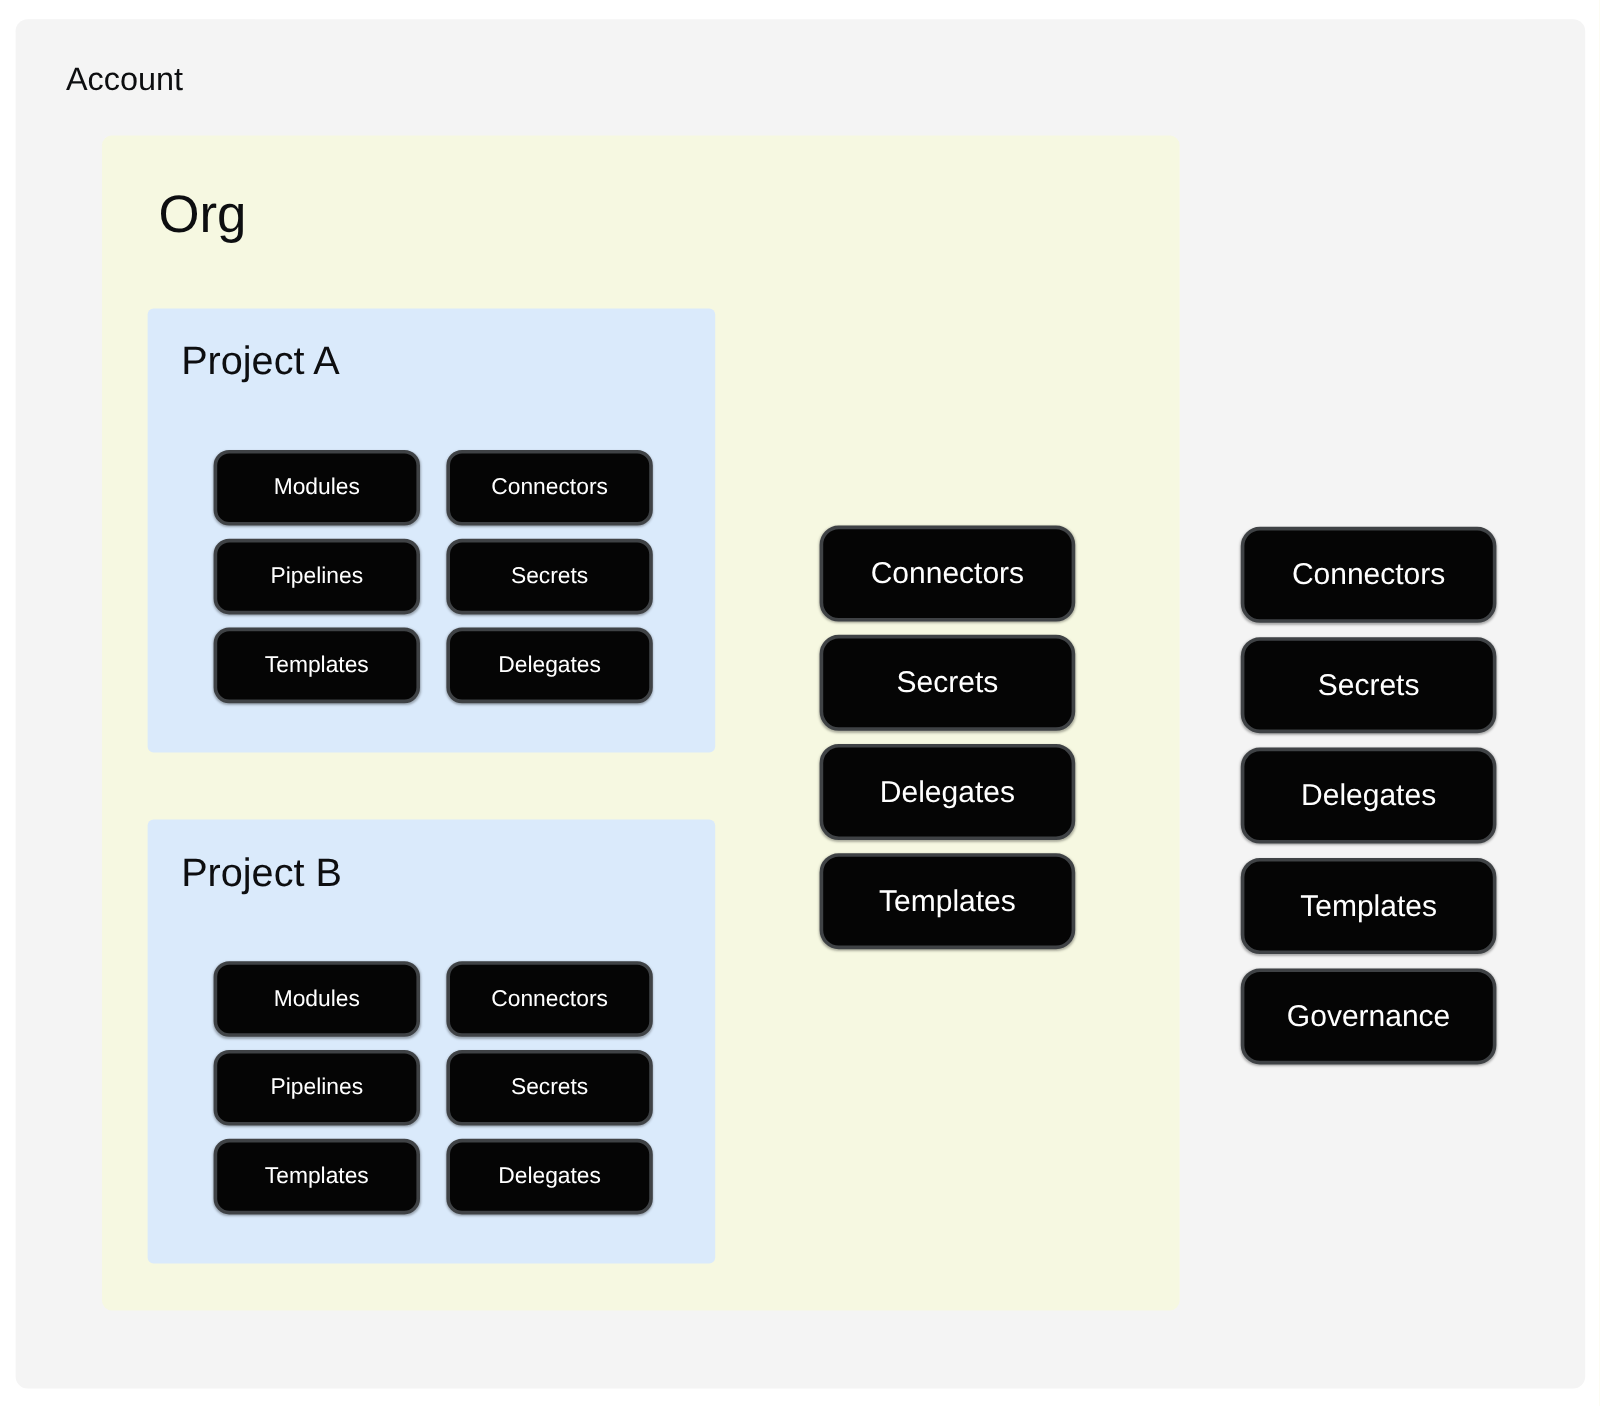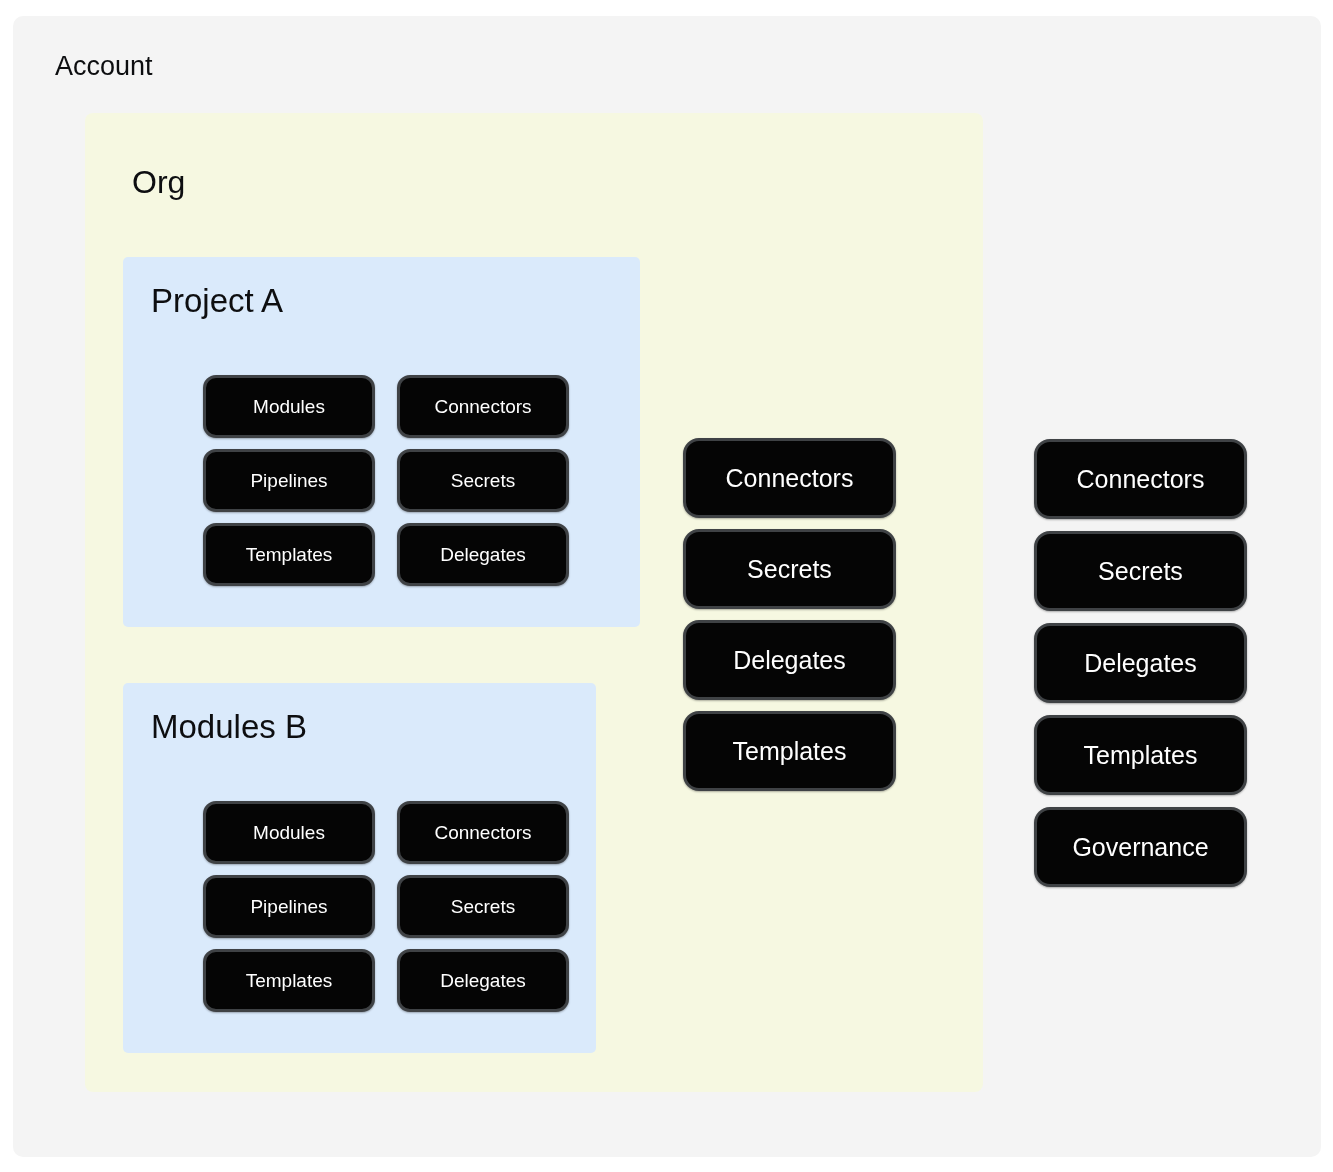--- a/index.html
+++ b/index.html
@@ -24,29 +24,29 @@
     border-radius: 10px;
   }
   .account-title { left: 42px; top: 36px; font-size: 27px; }
   .org {
     position: absolute;
     left: 72px; top: 97px;
     width: 898px; height: 979px;
     background: var(--org_bg, #f6f8e1);
     border-radius: 8px;
   }
-  .org-title { left: 47px; top: 52px; font-size: 32px; }
+  .org-title { left: 47px; top: 42px; font-size: 44px; }
   .project {
     position: absolute;
     left: 38px;
     width: 473px; height: 370px;
     background: var(--project_bg, #daeafb);
     border-radius: 5px;
   }
-  .project-a { top: 144px; padding-left: 44px; }
+  .project-a { top: 144px; }
   .project-b { top: 570px; }
   .project-title { left: 28px; top: 26px; font-size: 33px; }
   .project-grid {
     position: absolute;
     left: 55px; top: 118px;
     display: grid;
     grid-template-columns: 172px 172px;
     gap: 11px 22px;
   }
   .node {
@@ -57,21 +57,20 @@
     display: flex;
     align-items: center;
     justify-content: center;
     white-space: nowrap;
     box-shadow: 0 1px 2px rgba(0,0,0,0.30);
   }
   .node.small {
     width: 172px; height: 63px;
     border-radius: 13px;
     font-size: 19px;
-    margin-left: 25px;
   }
   .node.large {
     width: 213px; height: 80px;
     border-radius: 16px;
     font-size: 25px;
   }
   .org-column {
     position: absolute;
     left: 598px; top: 325px;
     display: flex;
@@ -101,21 +100,21 @@
         <div class="node small">Modules</div>
         <div class="node small">Connectors</div>
         <div class="node small">Pipelines</div>
         <div class="node small">Secrets</div>
         <div class="node small">Templates</div>
         <div class="node small">Delegates</div>
       </div>
     </div>
 
     <div class="project project-b">
-      <div class="title project-title">Modules B</div>
+      <div class="title project-title">Project B</div>
       <div class="project-grid">
         <div class="node small">Modules</div>
         <div class="node small">Connectors</div>
         <div class="node small">Pipelines</div>
         <div class="node small">Secrets</div>
         <div class="node small">Templates</div>
         <div class="node small">Delegates</div>
       </div>
     </div>
 

